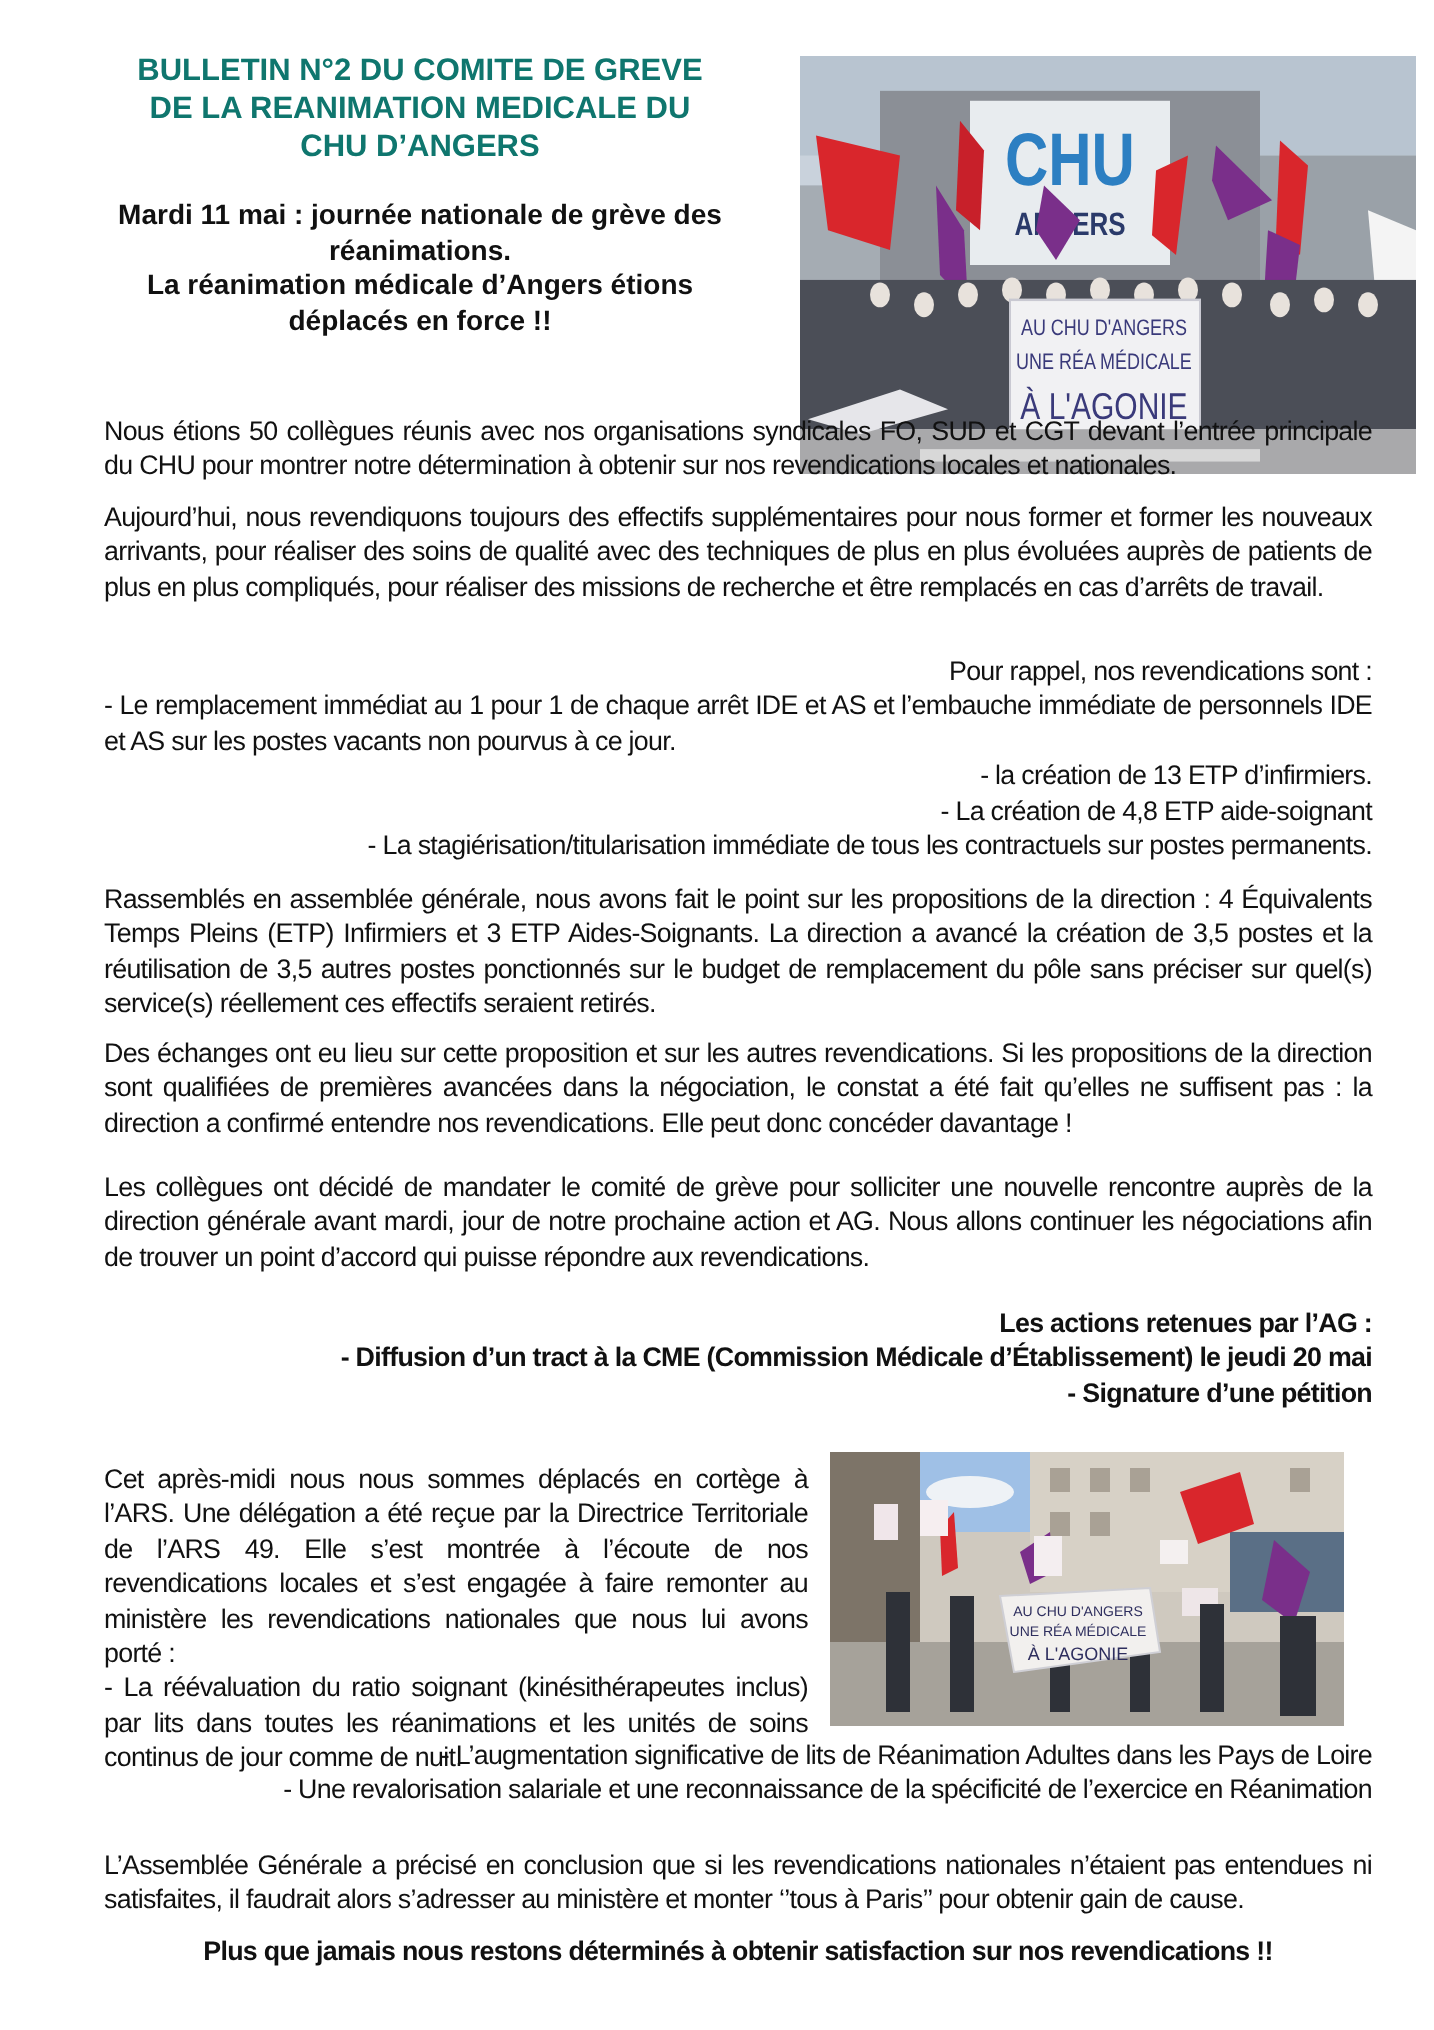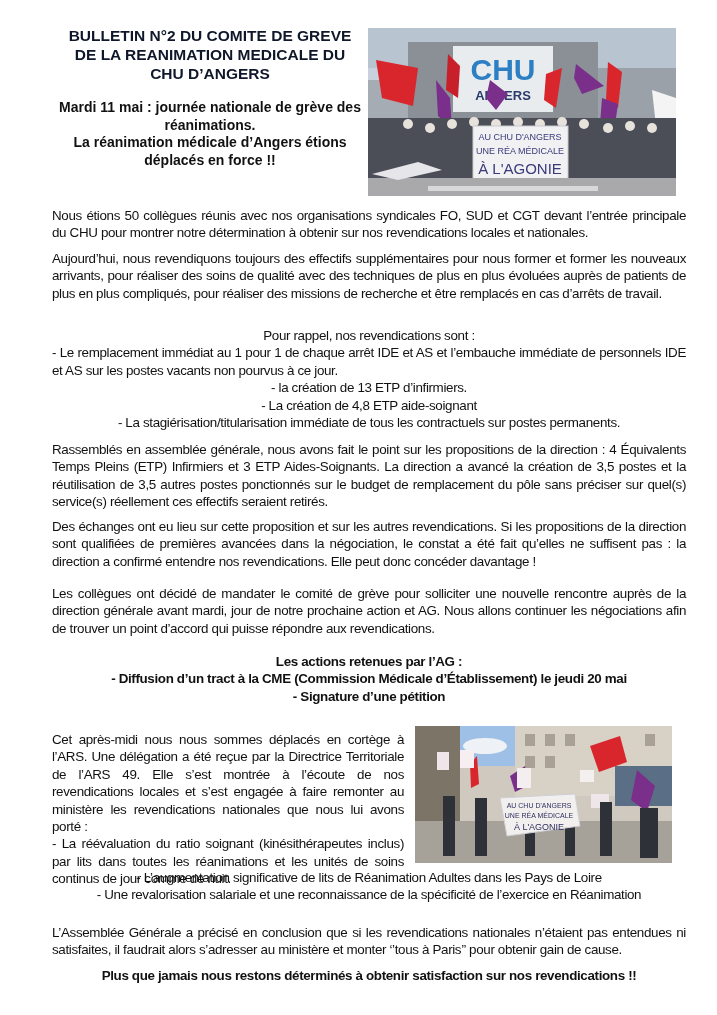--- a/index.html
+++ b/index.html
@@ -1,32 +1,32 @@
 <!DOCTYPE html>
 <html><head>
 <meta charset="utf-8">
 <style>
   html, body { margin: 0; padding: 0; background: #ffffff; }
   body { width: 717px; height: 1015px; position: relative; overflow: hidden;
          font-family: "Liberation Sans", sans-serif; color: #111; }
   .page { position: absolute; left: 0; top: 0; width: 717px; height: 1015px; }
 
   .header { position: absolute; left: 40px; top: 26px; width: 340px; text-align: center; }
-  .title { color: #0f172a; font-weight: bold; font-size: 15.5px; line-height: 19px; margin: 0; }
+  .title { color: #0f766e; font-weight: bold; font-size: 15.5px; line-height: 19px; margin: 0; }
   .subtitle { font-weight: bold; font-size: 14px; line-height: 17.5px; margin-top: 16px; color: #111; }
 
   .photo { position: absolute; overflow: hidden; }
   .photo svg { display: block; width: 100%; height: 100%; }
-  #photo1 { left: 368px; top: 28px; width: 308px; height: 168px; }
+  #photo1 { left: 400px; top: 28px; width: 308px; height: 209px; }
   #photo2 { left: 415px; top: 726px; width: 257px; height: 137px; }
 
   .text { position: absolute; left: 52px; width: 634px; font-size: 13.4px; line-height: 17.4px;
           text-align: justify; letter-spacing: -0.35px; }
   .text p { margin: 0; }
-  .text .nojust { text-align: center; }
+  .text .nojust { text-align: right; }
   .bold { font-weight: bold; }
 
   #p1 { top: 207px; }
   #p2 { top: 250px; }
   #p3 { top: 327px; }
   #p4 { top: 441px; }
   #p5 { top: 518px; }
   #p6 { top: 585px; }
   #p7 { top: 653px; }
   #p8 { top: 731px; width: 352px; }

